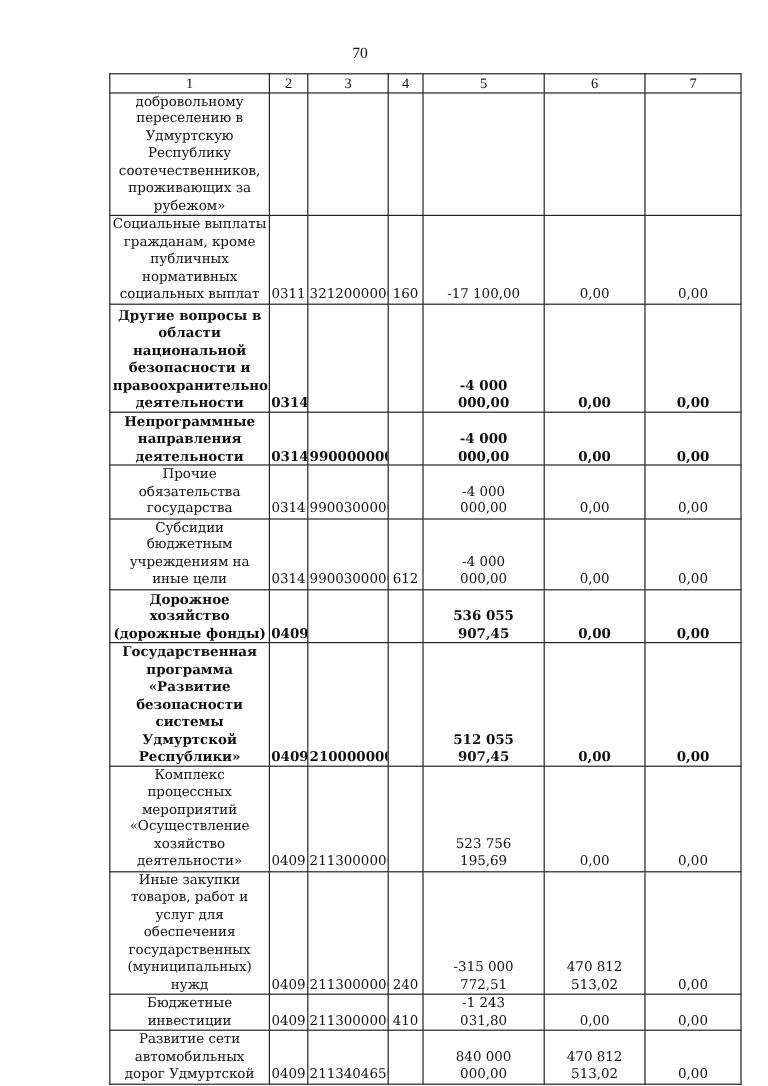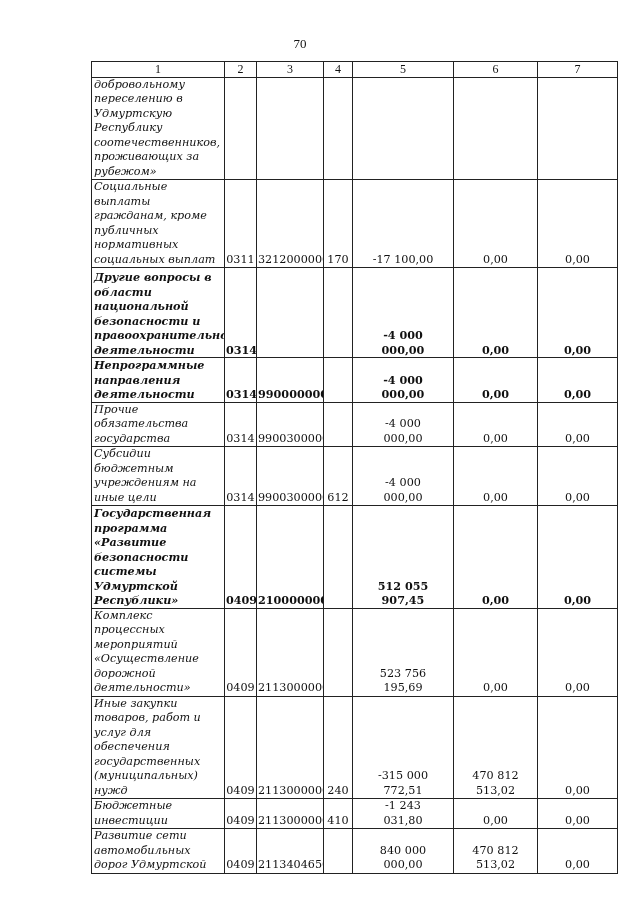--- a/index.html
+++ b/index.html
@@ -5,21 +5,21 @@
   html, body { margin:0; padding:0; background:#ffffff; }
   body { width:640px; height:905px; position:relative; overflow:hidden;
          font-family:"DejaVu Serif","Liberation Serif",serif; color:#111; }
   .page-num { position:absolute; top:36px; left:0; width:600px; text-align:center;
               font-size:13px; font-family:"Liberation Serif","DejaVu Serif",serif; }
   table { position:absolute; left:91px; top:61px; border-collapse:collapse; table-layout:fixed;
           width:526px; font-size:11.2px; line-height:14.5px; }
   td, th { border:1px solid #222; padding:0 2px; vertical-align:bottom; overflow:hidden; }
   th { font-weight:normal; text-align:center; vertical-align:middle; height:13px; padding:0;
        font-family:"Liberation Serif","DejaVu Serif",serif; font-size:12px; }
-  td.name { text-align:left;font-style:italic; }
+  td.name { text-align:center; }
   td.code { text-align:center; padding:0 1px; }
   td.num { text-align:center; padding:0 15px; }
   tr.bold td { font-weight:bold; }
   td.upper { font-size:12px; letter-spacing:0.2px; }
 </style>
 </head>
 <body>
 
 <div class="page-num">70</div>
 
@@ -51,21 +51,21 @@
         <td class="code"></td>
         <td class="code"></td>
         <td class="num"></td>
         <td class="num"></td>
         <td class="num"></td>
       </tr>
       <tr style="height: 72px;">
         <td class="name">Социальные выплаты гражданам, кроме публичных нормативных социальных выплат</td>
         <td class="code">0311</td>
         <td class="code">3212000000</td>
-        <td class="code">170</td>
+        <td class="code">160</td>
         <td class="num">-17 100,00</td>
         <td class="num">0,00</td>
         <td class="num">0,00</td>
       </tr>
       <tr class="bold" style="height: 90px;">
         <td class="name">Другие вопросы в области национальной безопасности и правоохранительной деятельности</td>
         <td class="code">0314</td>
         <td class="code"></td>
         <td class="code"></td>
         <td class="num">-4 000 000,00</td>
@@ -92,31 +92,40 @@
       </tr>
       <tr style="height: 42px;">
         <td class="name">Субсидии бюджетным учреждениям на иные цели</td>
         <td class="code">0314</td>
         <td class="code">9900300000</td>
         <td class="code">612</td>
         <td class="num">-4 000 000,00</td>
         <td class="num">0,00</td>
         <td class="num">0,00</td>
       </tr>
+      <tr class="bold" style="height: 28px;">
+        <td class="name">Дорожное хозяйство (дорожные фонды)</td>
+        <td class="code">0409</td>
+        <td class="code"></td>
+        <td class="code"></td>
+        <td class="num">536 055 907,45</td>
+        <td class="num">0,00</td>
+        <td class="num">0,00</td>
+      </tr>
       <tr class="bold" style="height: 72px;">
         <td class="name">Государственная программа «Развитие безопасности системы Удмуртской Республики»</td>
         <td class="code">0409</td>
         <td class="code">2100000000</td>
         <td class="code"></td>
         <td class="num">512 055 907,45</td>
         <td class="num">0,00</td>
         <td class="num">0,00</td>
       </tr>
       <tr style="height: 74px;">
-        <td class="name">Комплекс процессных мероприятий «Осуществление дорожной деятельности»</td>
+        <td class="name">Комплекс процессных мероприятий «Осуществление хозяйство деятельности»</td>
         <td class="code">0409</td>
         <td class="code">2113000000</td>
         <td class="code"></td>
         <td class="num">523 756 195,69</td>
         <td class="num">0,00</td>
         <td class="num">0,00</td>
       </tr>
       <tr style="height: 86px;">
         <td class="name">Иные закупки товаров, работ и услуг для обеспечения государственных (муниципальных) нужд</td>
         <td class="code">0409</td>

